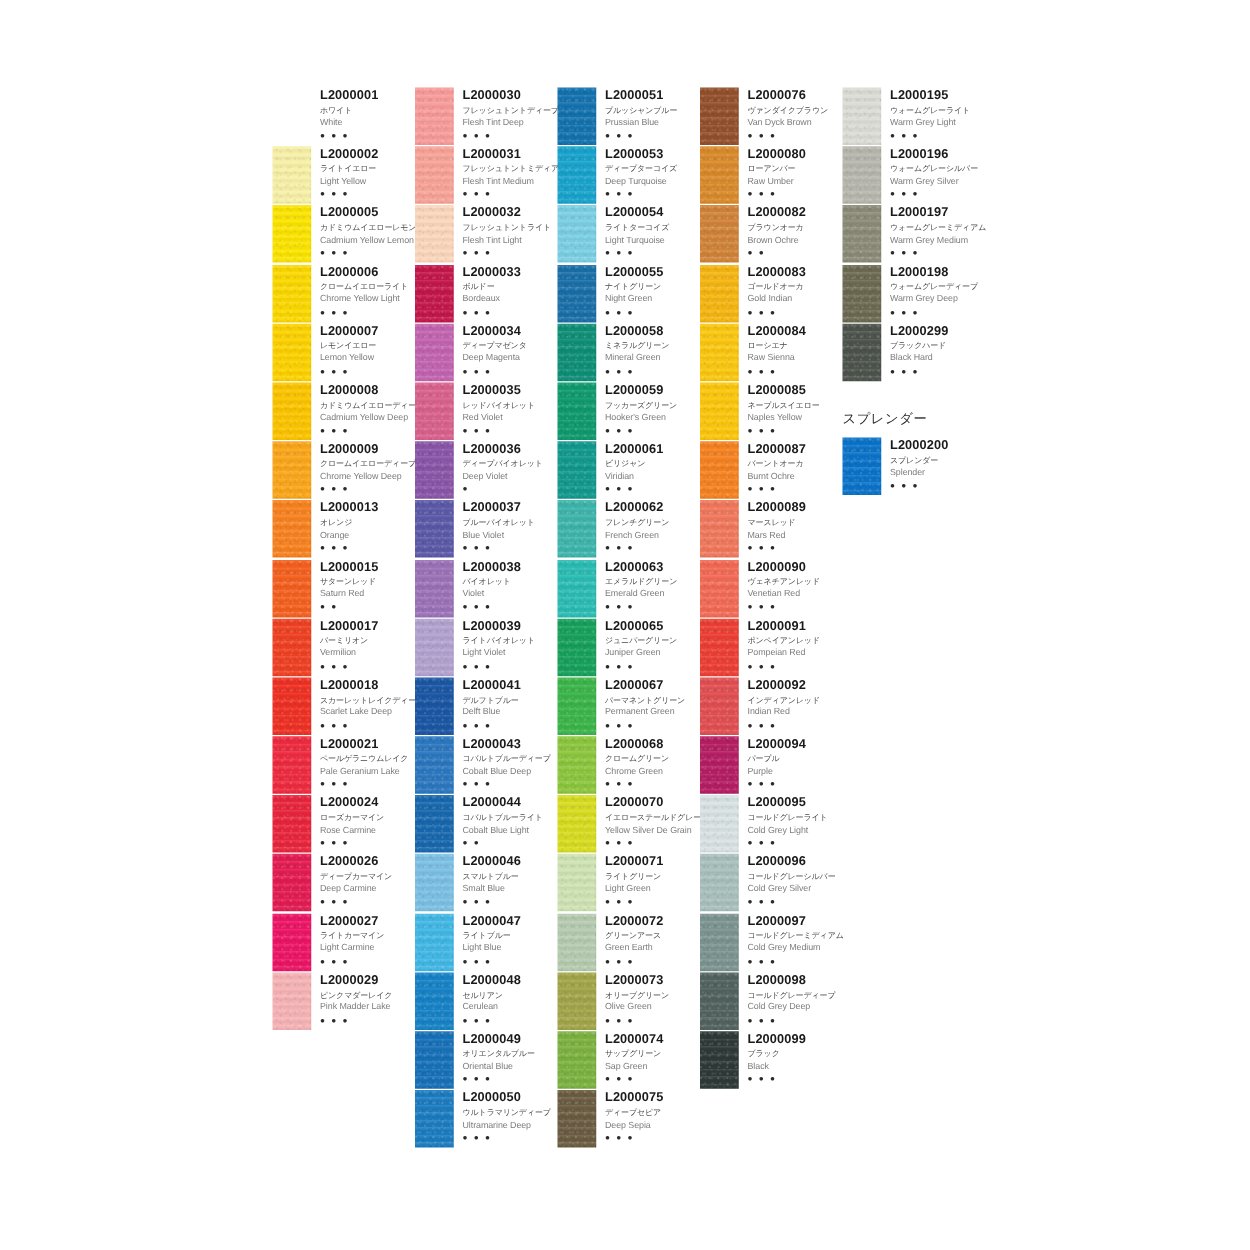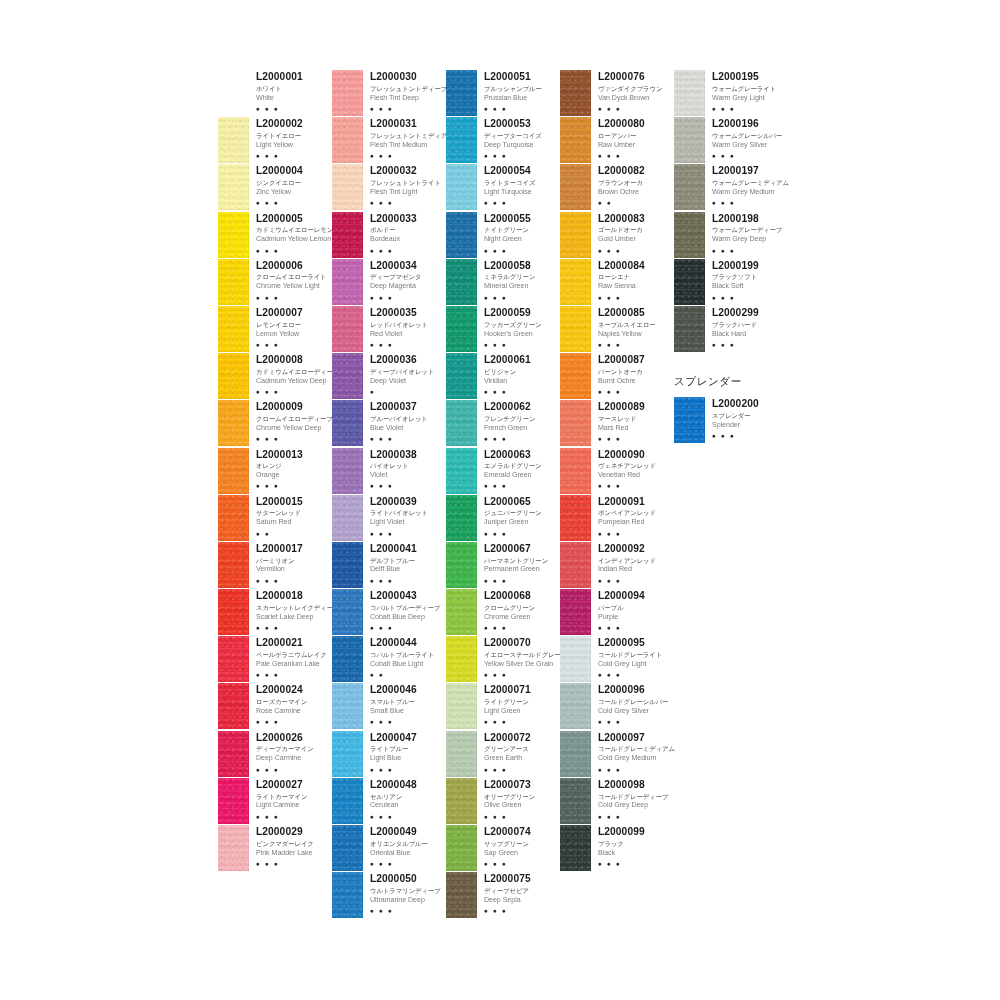--- a/index.html
+++ b/index.html
@@ -129,32 +129,20 @@
             <div class="streak"></div>
           </div>
           <div class="info">
             <div class="code">L2000002</div>
             <div class="jp">ライトイエロー</div>
             <div class="en">Light Yellow</div>
             <div class="stars">● ● ●</div>
           </div>
         </div>
         <div class="swatch-row">
-          <div class="chip" style="background: rgb(249, 243, 165);">
-            <div class="grain"></div>
-            <div class="streak"></div>
-          </div>
-          <div class="info">
-            <div class="code">L2000004</div>
-            <div class="jp">ジンクイエロー</div>
-            <div class="en">Zinc Yellow</div>
-            <div class="stars">● ● ●</div>
-          </div>
-        </div>
-        <div class="swatch-row">
           <div class="chip" style="background: rgb(251, 228, 0);">
             <div class="grain"></div>
             <div class="streak"></div>
           </div>
           <div class="info">
             <div class="code">L2000005</div>
             <div class="jp">カドミウムイエローレモン</div>
             <div class="en">Cadmium Yellow Lemon</div>
             <div class="stars">● ● ●</div>
           </div>
@@ -790,21 +778,21 @@
           </div>
         </div>
         <div class="swatch-row">
           <div class="chip" style="background: rgb(245, 181, 17);">
             <div class="grain"></div>
             <div class="streak"></div>
           </div>
           <div class="info">
             <div class="code">L2000083</div>
             <div class="jp">ゴールドオーカ</div>
-            <div class="en">Gold Umber</div>
+            <div class="en">Gold Indian</div>
             <div class="stars">● ● ●</div>
           </div>
         </div>
         <div class="swatch-row">
           <div class="chip" style="background: rgb(250, 199, 16);">
             <div class="grain"></div>
             <div class="streak"></div>
           </div>
           <div class="info">
             <div class="code">L2000084</div>
@@ -997,32 +985,20 @@
         </div>
         <div class="swatch-row">
           <div class="chip" style="background: rgb(109, 106, 82);">
             <div class="grain"></div>
             <div class="streak"></div>
           </div>
           <div class="info">
             <div class="code">L2000198</div>
             <div class="jp">ウォームグレーディープ</div>
             <div class="en">Warm Grey Deep</div>
-            <div class="stars">● ● ●</div>
-          </div>
-        </div>
-        <div class="swatch-row">
-          <div class="chip" style="background: rgb(35, 48, 47);">
-            <div class="grain"></div>
-            <div class="streak"></div>
-          </div>
-          <div class="info">
-            <div class="code">L2000199</div>
-            <div class="jp">ブラックソフト</div>
-            <div class="en">Black Soft</div>
             <div class="stars">● ● ●</div>
           </div>
         </div>
         <div class="swatch-row">
           <div class="chip" style="background: rgb(77, 84, 76);">
             <div class="grain"></div>
             <div class="streak"></div>
           </div>
           <div class="info">
             <div class="code">L2000299</div>

